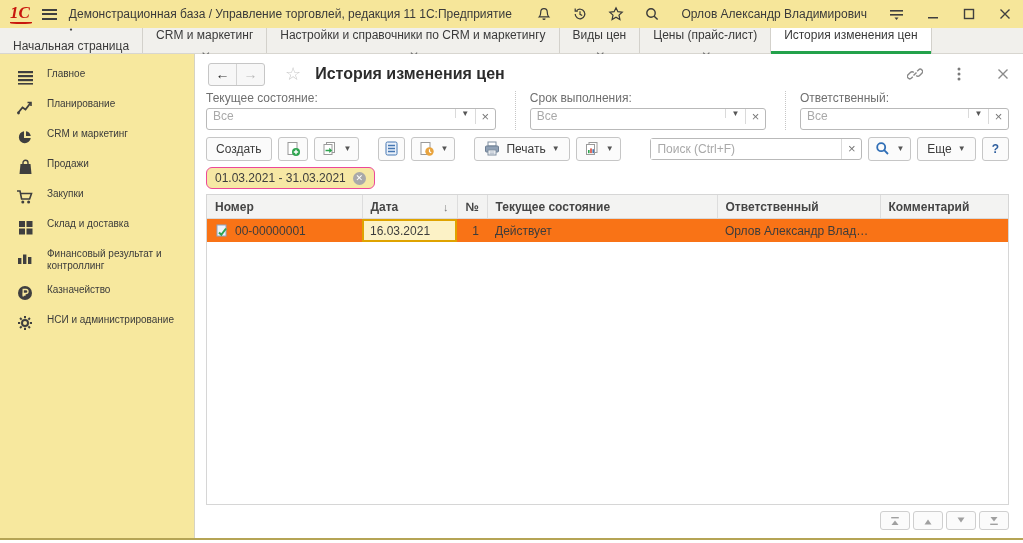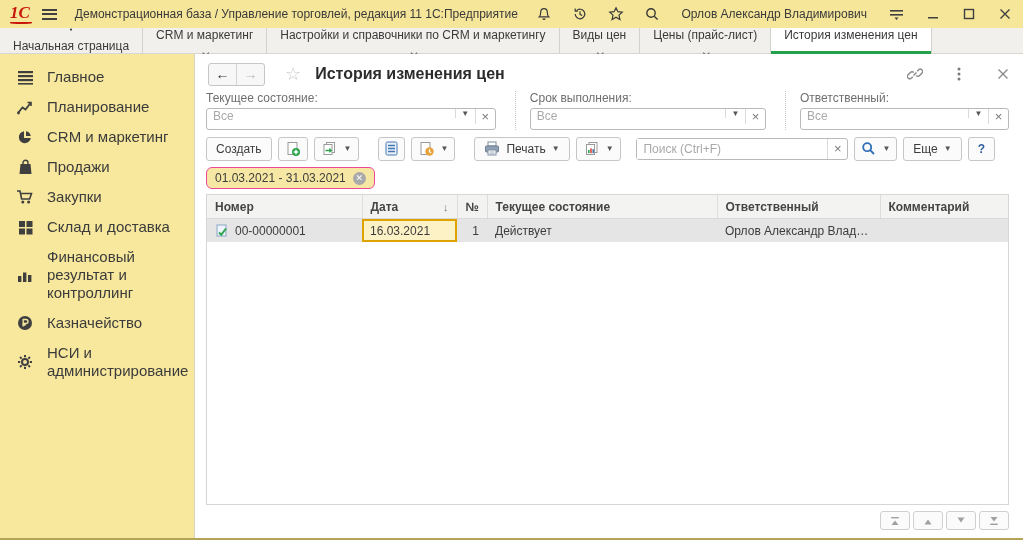--- a/index.html
+++ b/index.html
@@ -10,40 +10,40 @@
   }
   
   .titlebar{
     position:absolute;top:0;left:0;width:1023px;height:28px;
     background:#f6e69a;display:flex;align-items:center;padding:0 10px;box-sizing:border-box;gap:12px;
   }
   .logo{position:relative;font:italic 700 17px "Liberation Serif",serif;color:#c8170d;line-height:1;padding-bottom:3px;}
   .logo::after{content:"";position:absolute;left:0;right:-2px;bottom:0;height:2px;background:#c8170d;border-radius:0 0 60% 60%;}
   .hamb{display:inline-block;width:15px;}
   .hamb i{display:block;height:2px;background:#3f3f3f;margin:2.5px 0;}
-  .tb-title{font-size:12px;color:#3a3a3a;margin-left:6px;}
+  .tb-title{font-size:12px;color:#3a3a3a;}
   .tb-right{margin-left:auto;display:flex;align-items:center;gap:19px;}
   .tb-ic{width:17px;height:17px;display:flex;align-items:center;justify-content:center;}
   .tb-user{font-size:12px;color:#3a3a3a;margin:0 2px;}
   
   .tabbar{
     position:absolute;top:28px;left:0;width:1023px;height:26px;background:#f1f0ec;
     border-bottom:1px solid #d8d6d0;display:flex;box-sizing:border-box;
   }
   .tab{display:flex;align-items:center;gap:8px;padding:0 13px;font-size:12px;color:#3a3a3a;
     border-right:1px solid #d3d1cb;position:relative;white-space:nowrap;cursor:pointer;flex-direction:column;}
   .tab .x{color:#6e6e6e;font-size:12px;line-height:1;margin-left:2px;}
   .tab.active{background:#fff;}
   .tab.active::after{content:"";position:absolute;left:0;right:0;bottom:-1px;height:3px;background:#23a24b;}
   
   .sidebar{
     position:absolute;top:54px;left:0;width:195px;height:484px;background:#f7e89e;
     border-right:1px solid #d6d3c2;box-sizing:border-box;padding-top:8px;
   }
-  .side-item{display:flex;align-items:center;gap:13px;padding:6px 8px 6px 16px;font-size:15px;color:#3b3b3b;line-height:1.2;cursor:pointer;}
+  .side-item{display:flex;gap:13px;padding:6px 8px 6px 16px;font-size:10px;color:#3b3b3b;line-height:1.2;cursor:pointer;}
   .side-item .ic{flex:0 0 18px;height:18px;display:flex;align-items:center;justify-content:center;}
   
   .main{position:absolute;top:54px;left:196px;width:827px;height:484px;background:#fff;}
   .hdr{position:absolute;top:6px;left:12px;right:12px;height:28px;display:flex;align-items:center;}
   .navgrp{display:flex;border:1px solid #c6c6c6;border-radius:3px;overflow:hidden;background:#f7f7f7;}
   .nav-btn{width:27px;height:21px;display:flex;align-items:center;justify-content:center;font-size:14px;cursor:pointer;}
   .nav-btn.back{color:#2f2f2f;}
   .nav-btn.fwd{color:#b9b9b9;border-left:1px solid #d3d3d3;}
   .fav-star{margin-left:20px;font-size:18px;color:#c9c9c9;cursor:pointer;line-height:1;}
   .pg-title{margin-left:14px;font-size:16px;font-weight:700;color:#2c2c2c;}
@@ -56,21 +56,21 @@
   .fcol.c2{width:238px;}
   .fcol.c3{flex:1;}
   .fcol + .fcol{border-left:1px dotted #c6c6c6;margin-left:19px;padding-left:14px;}
   .flabel{font-size:12px;color:#6f6f6f;margin-bottom:3px;}
   .field{display:flex;height:22px;border:1px solid #b9b9b9;border-radius:3px;background:#fff;align-items:flex-start;box-sizing:border-box;}
   .field input{flex:1;min-width:0;border:none;outline:none;padding:0 6px;font-size:12px;color:#333;background:transparent;font-family:inherit;}
   .field input::placeholder{color:#a9a9a9;}
   .seg{width:19px;display:flex;align-items:center;justify-content:center;border-left:1px solid #dadada;color:#555;font-size:8px;cursor:pointer;}
   .seg.clear{font-size:13px;color:#777;}
   
-  .cmdbar{position:absolute;top:82px;left:10px;right:28px;height:25px;display:flex;align-items:center;gap:6px;}
+  .cmdbar{position:absolute;top:82px;left:10px;right:14px;height:25px;display:flex;align-items:center;gap:6px;}
   .tbtn{height:24px;box-sizing:border-box;border:1px solid #c6c6c6;border-radius:3px;background:#fbfbfb;
     display:flex;align-items:center;padding:0 9px;font-size:12px;color:#3c3c3c;gap:6px;cursor:pointer;white-space:nowrap;}
   .tbtn.icon{padding:0 6px;}
   .caret{font-size:8px;color:#555;}
   .gap{width:7px;flex:0 0 auto;}
   .searchbox{margin-left:auto;width:212px;height:22px;box-sizing:border-box;border:1px solid #b9b9b9;border-radius:3px;background:#fff;display:flex;align-items:stretch;}
   .searchbox input{flex:1;min-width:0;border:none;outline:none;padding:0 6px;font-size:12px;color:#3b82f6;font-family:inherit;}
   .searchbox input::placeholder{color:#a9a9a9;}
   
   .chiprow{position:absolute;top:113px;left:10px;height:22px;display:flex;}
@@ -80,21 +80,21 @@
     display:flex;align-items:center;justify-content:center;cursor:pointer;}
   
   .list{position:absolute;top:140px;left:10px;right:14px;height:311px;border:1px solid #d6d6d6;background:#fff;box-sizing:border-box;overflow:hidden;}
   table{width:100%;border-collapse:collapse;table-layout:fixed;font-size:12px;color:#3c3c3c;}
   th{height:23px;background:#f3f3f2;border-bottom:1px solid #d9d9d9;border-right:1px solid #dddddd;
     text-align:left;padding:0 8px;font-weight:700;color:#454545;overflow:hidden;white-space:nowrap;}
   th:last-child{border-right:none;}
   .th-inner{display:flex;align-items:center;}
   .sort-arrow{margin-left:auto;color:#7a7a7a;font-size:11px;}
   td{height:23px;padding:0 8px;overflow:hidden;white-space:nowrap;text-overflow:ellipsis;}
-  tr.datarow td{background:#e5e5e5;}
+  tr.datarow td{background:#f97316;}
   td.cell-date{box-shadow:inset 0 0 0 2px #dfa300;background:#fcf2c6 !important;}
   td.cell-seq{text-align:right;}
   .numcell{display:flex;align-items:center;gap:6px;}
   
   .pager{position:absolute;right:14px;top:457px;display:flex;gap:3px;}
   .pbtn{width:30px;height:19px;box-sizing:border-box;border:1px solid #cfcfcf;border-radius:3px;background:#fbfbfb;
     display:flex;align-items:center;justify-content:center;cursor:pointer;}
   
   .bottom-line{position:absolute;top:538px;left:0;width:1023px;height:2px;background:#b5a455;}
   svg{display:block;}

